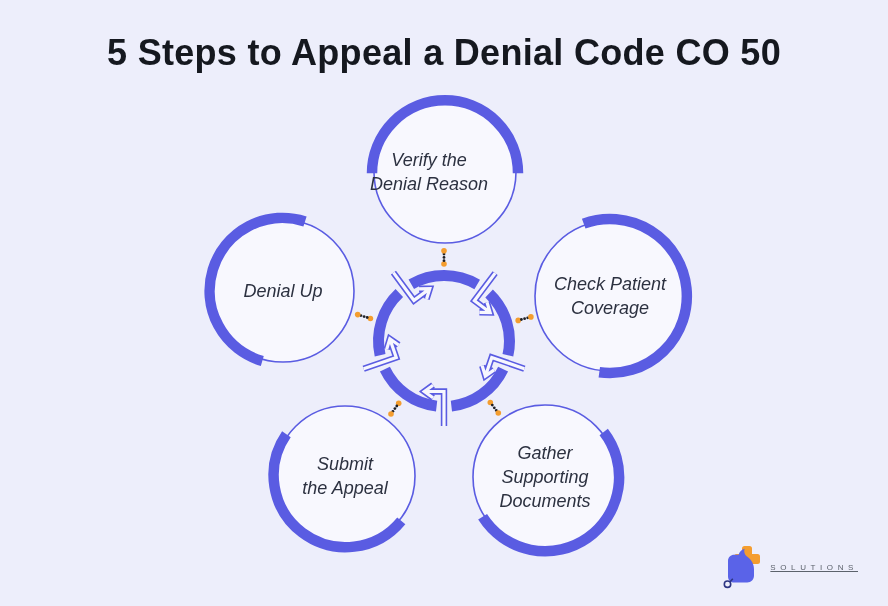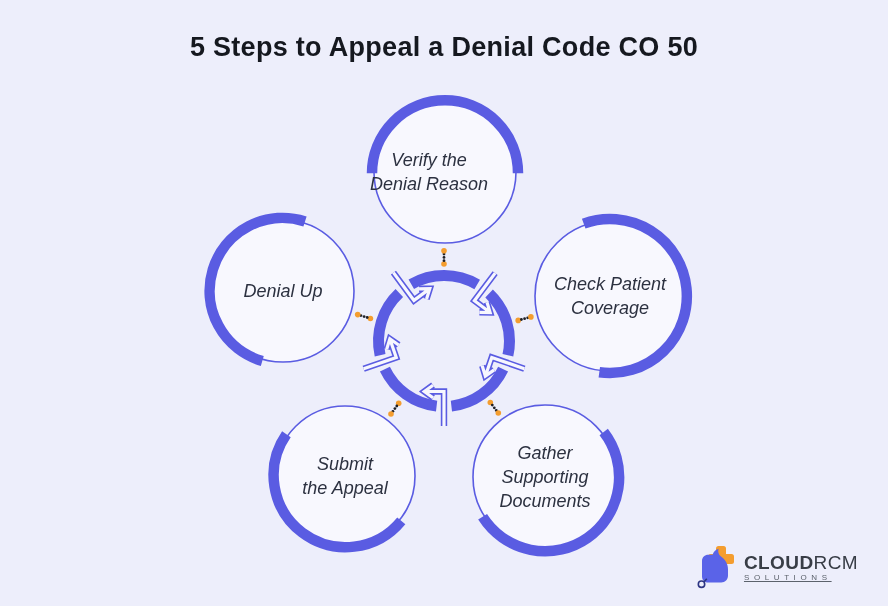--- a/index.html
+++ b/index.html
@@ -7,21 +7,21 @@
   .canvas{
     position:relative;
     width:888px;height:606px;
     background:#edeefb;
     overflow:hidden;
   }
   .page-title{
     position:absolute;
     top:32px;left:0;right:0;
     text-align:center;
-    font-size:27px;
+    font-size:36px;
     font-weight:700;
     letter-spacing:0.3px;
     color:#15181f;
   }
   #diagram{position:absolute;left:0;top:0;}
   .step-label{
     position:absolute;
     width:170px;height:130px;
     display:flex;align-items:center;justify-content:center;
     text-align:center;
@@ -154,20 +154,17 @@
 
   <div class="logo">
     <svg width="42" height="46" viewBox="0 0 42 46">
       <rect x="21" y="2" width="10" height="26" rx="2.5" fill="#f49d2f"></rect>
       <rect x="13" y="10" width="26" height="10" rx="2.5" fill="#f49d2f"></rect>
       <path d="M7 17 C7 13.2 9.8 10.8 13.2 10.8 L17.6 10.8 C18.6 7.6 21 5.4 23.6 4.8 C22.6 8 23.6 10.6 26 12.6 C30.4 15.6 33 20 33 25.4 L33 31.6 C33 35.6 30.2 38.6 26.2 38.6 L13 38.6 C9.6 38.6 7 35.9 7 32.5 Z" fill="#5a63e8"></path>
       <circle cx="6.5" cy="40.2" r="3.2" fill="none" stroke="#2d3583" stroke-width="1.6"></circle>
       <path d="M8.9 38 L11.8 34.8" stroke="#2d3583" stroke-width="1.6" fill="none"></path>
     </svg>
     <div class="logo-text">
-      <div class="brand">
-        <span class="bold">CLOUD</span><span class="light">RCM</span>
-      </div>
       <div class="logo-subtitle">SOLUTIONS</div>
     </div>
   </div>
 
 </div>
 
 </body></html>

